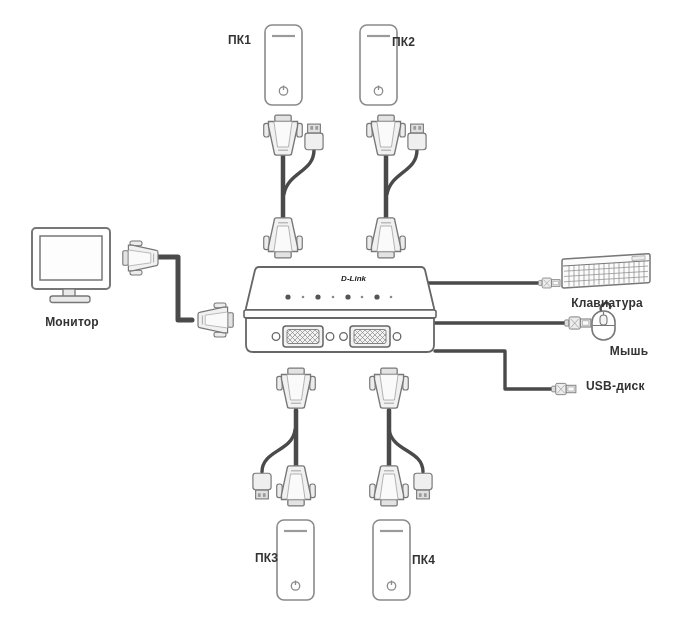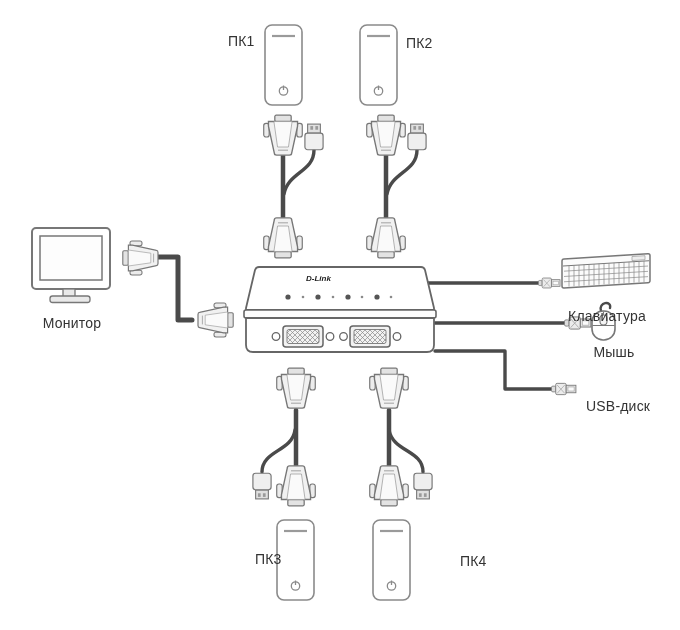--- a/index.html
+++ b/index.html
@@ -2,26 +2,26 @@
 <html><head>
 <meta charset="utf-8">
 <style>
   html,body{margin:0;padding:0;background:#fff;}
   #canvas{
     position:relative;width:680px;height:630px;background:#ffffff;
     font-family:"Liberation Sans", sans-serif;overflow:hidden;
   }
   #art{position:absolute;left:0;top:0;width:680px;height:630px;}
   .lbl{
-    position:absolute;font-weight:normal;color:#333;font-size:14px;
+    position:absolute;font-weight:bold;color:#333;font-size:12px;
     letter-spacing:0.2px;white-space:nowrap;
   }
   .lbl.center{text-align:center;}
   #brand-label{
-    position:absolute;left:306px;top:274px;width:60px;text-align:left;
+    position:absolute;left:306px;top:274px;width:60px;text-align:right;
     font-size:8px;font-weight:bold;font-style:italic;color:#222;
   }
 </style>
 </head>
 <body>
 
 <div id="canvas">
 
   <svg id="art" viewBox="0 0 680 630" xmlns="http://www.w3.org/2000/svg">
     <defs>
@@ -181,22 +181,22 @@
       <g transform="rotate(180 423 486)">
           <use href="#usb-v" x="413" y="472" width="20" height="28"></use>
         </g>
       <use href="#plug-h" x="538" y="276" width="23" height="14"></use>
       <use href="#plug-h" x="564" y="315" width="28" height="16"></use>
       <use href="#plug-h" x="551" y="382" width="26" height="14"></use>
     </g>
   </svg>
 
   <div class="lbl" style="left:228px;top:33px;">ПК1</div>
-  <div class="lbl" style="left:406px;top:35px;">ПК2</div>
+  <div class="lbl" style="left:392px;top:35px;">ПК2</div>
   <div class="lbl" style="left:255px;top:551px;">ПК3</div>
-  <div class="lbl" style="left:412px;top:553px;margin-left:48px;">ПК4</div>
+  <div class="lbl" style="left:412px;top:553px;">ПК4</div>
   <div class="lbl center" style="left:36px;top:315px;width:72px;">Монитор</div>
-  <div class="lbl center" style="left:564px;top:308px;width:86px;">Клавиатура</div>
-  <div class="lbl center" style="left:592px;top:344px;width:44px;">Мышь</div>
-  <div class="lbl" style="left:586px;top:398px;">USB-диск</div>
+  <div class="lbl center" style="left:564px;top:296px;width:86px;">Клавиатура</div>
+  <div class="lbl center" style="left:607px;top:344px;width:44px;">Мышь</div>
+  <div class="lbl" style="left:586px;top:379px;">USB-диск</div>
   <div id="brand-label">D-Link</div>
 
 </div>
 
 </body></html>

